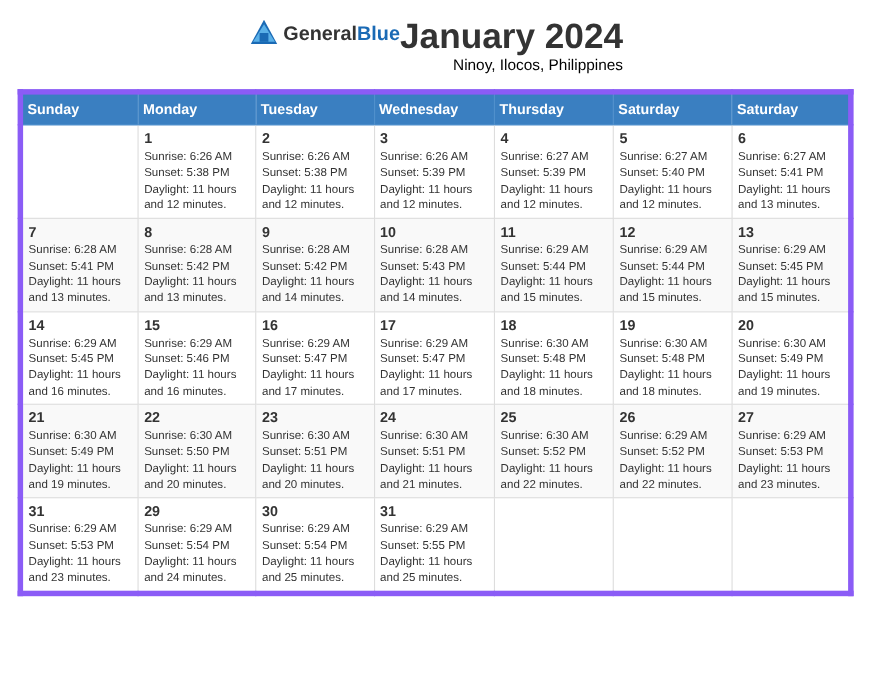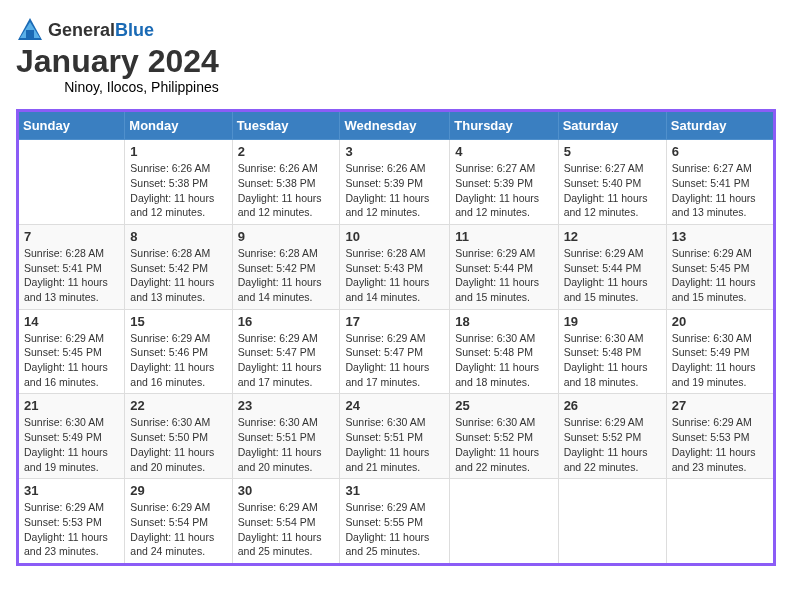--- a/index.html
+++ b/index.html
@@ -8,21 +8,20 @@
       background: #fff;
       width: 792px;
       min-height: 612px;
       padding: 16px;
     }
     .header {
       display: flex;
       justify-content: center;
       align-items: flex-start;
       margin-bottom: 12px;
-      flex-direction: column;
     }
     .logo {
       display: flex;
       align-items: center;
       gap: 4px;
     }
     .logo-text-general {
       font-size: 18px;
       font-weight: bold;
       color: #333;
@@ -45,21 +44,21 @@
       color: #333;
       line-height: 1.1;
     }
     .location {
       font-size: 14px;
       color: #000000;
     }
     .calendar {
       width: 100%;
       border-collapse: collapse;
-      border: 3px solid #8b5cf6;
+      border: 5px solid #8b5cf6;
       margin-top: 14px;
     }
     .calendar th {
       background-color: #3a7fc1;
       color: #fff;
       font-size: 13px;
       font-weight: bold;
       padding: 6px 4px;
       text-align: left;
       border: 1px solid #5090cc;

